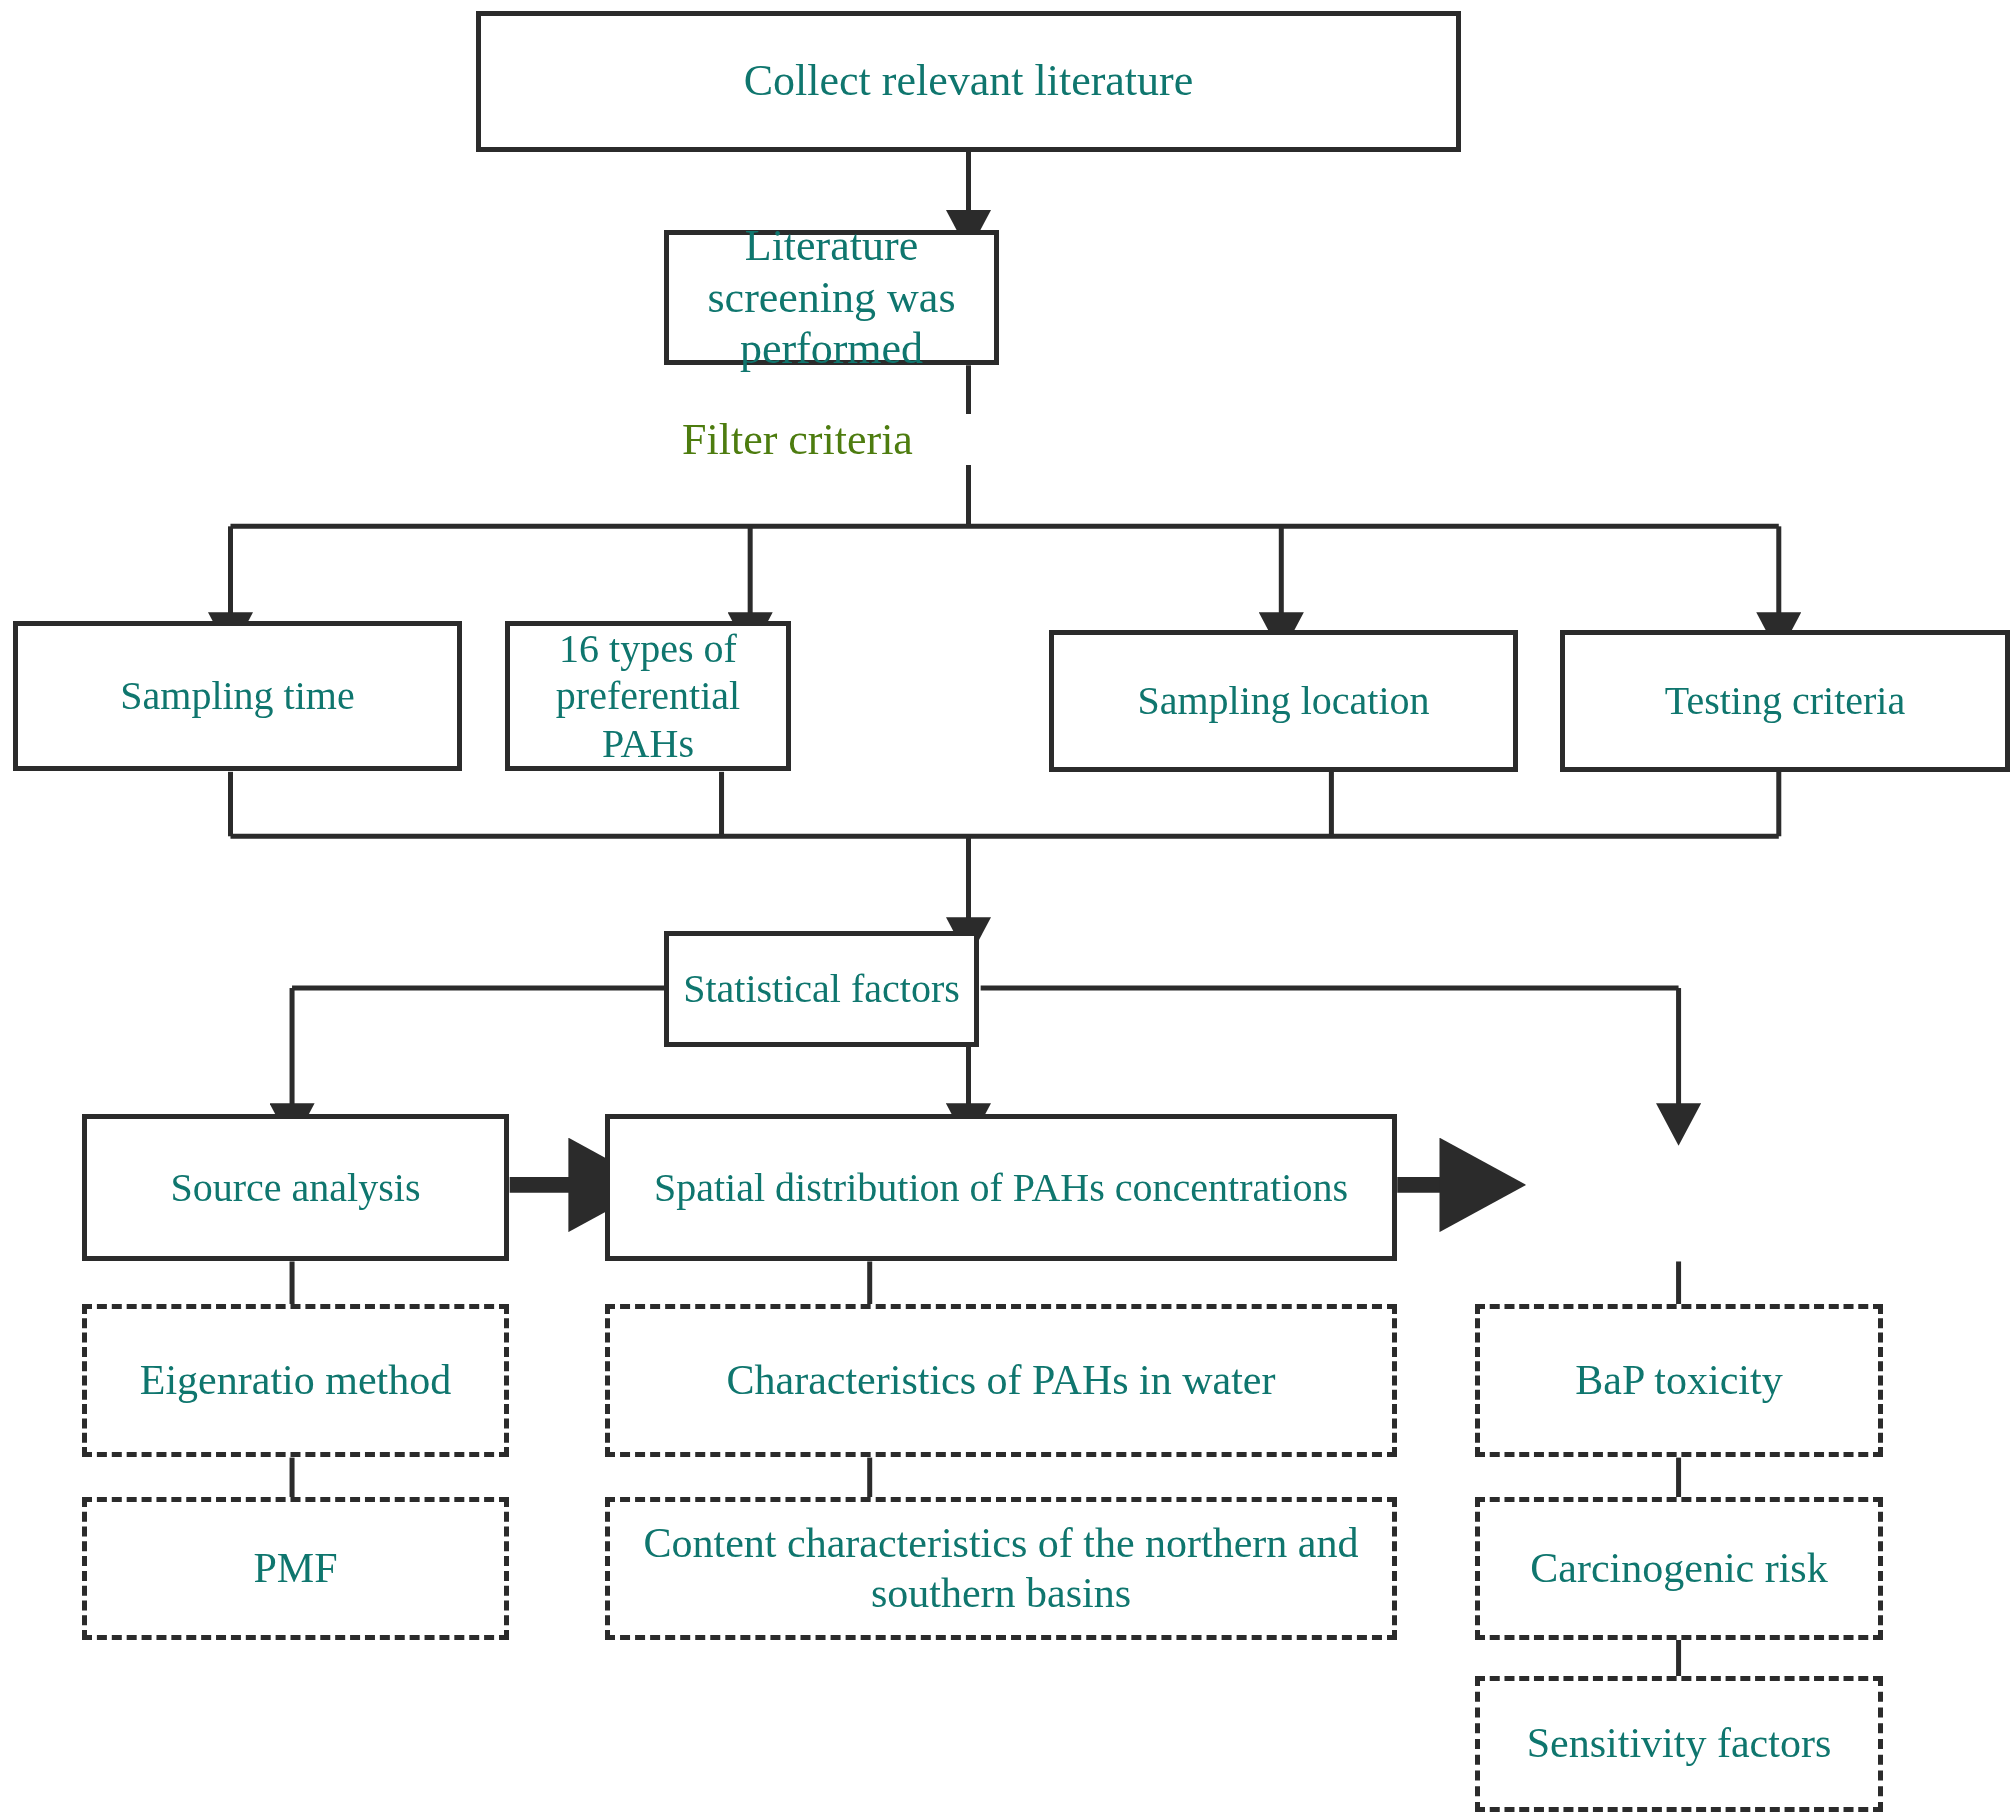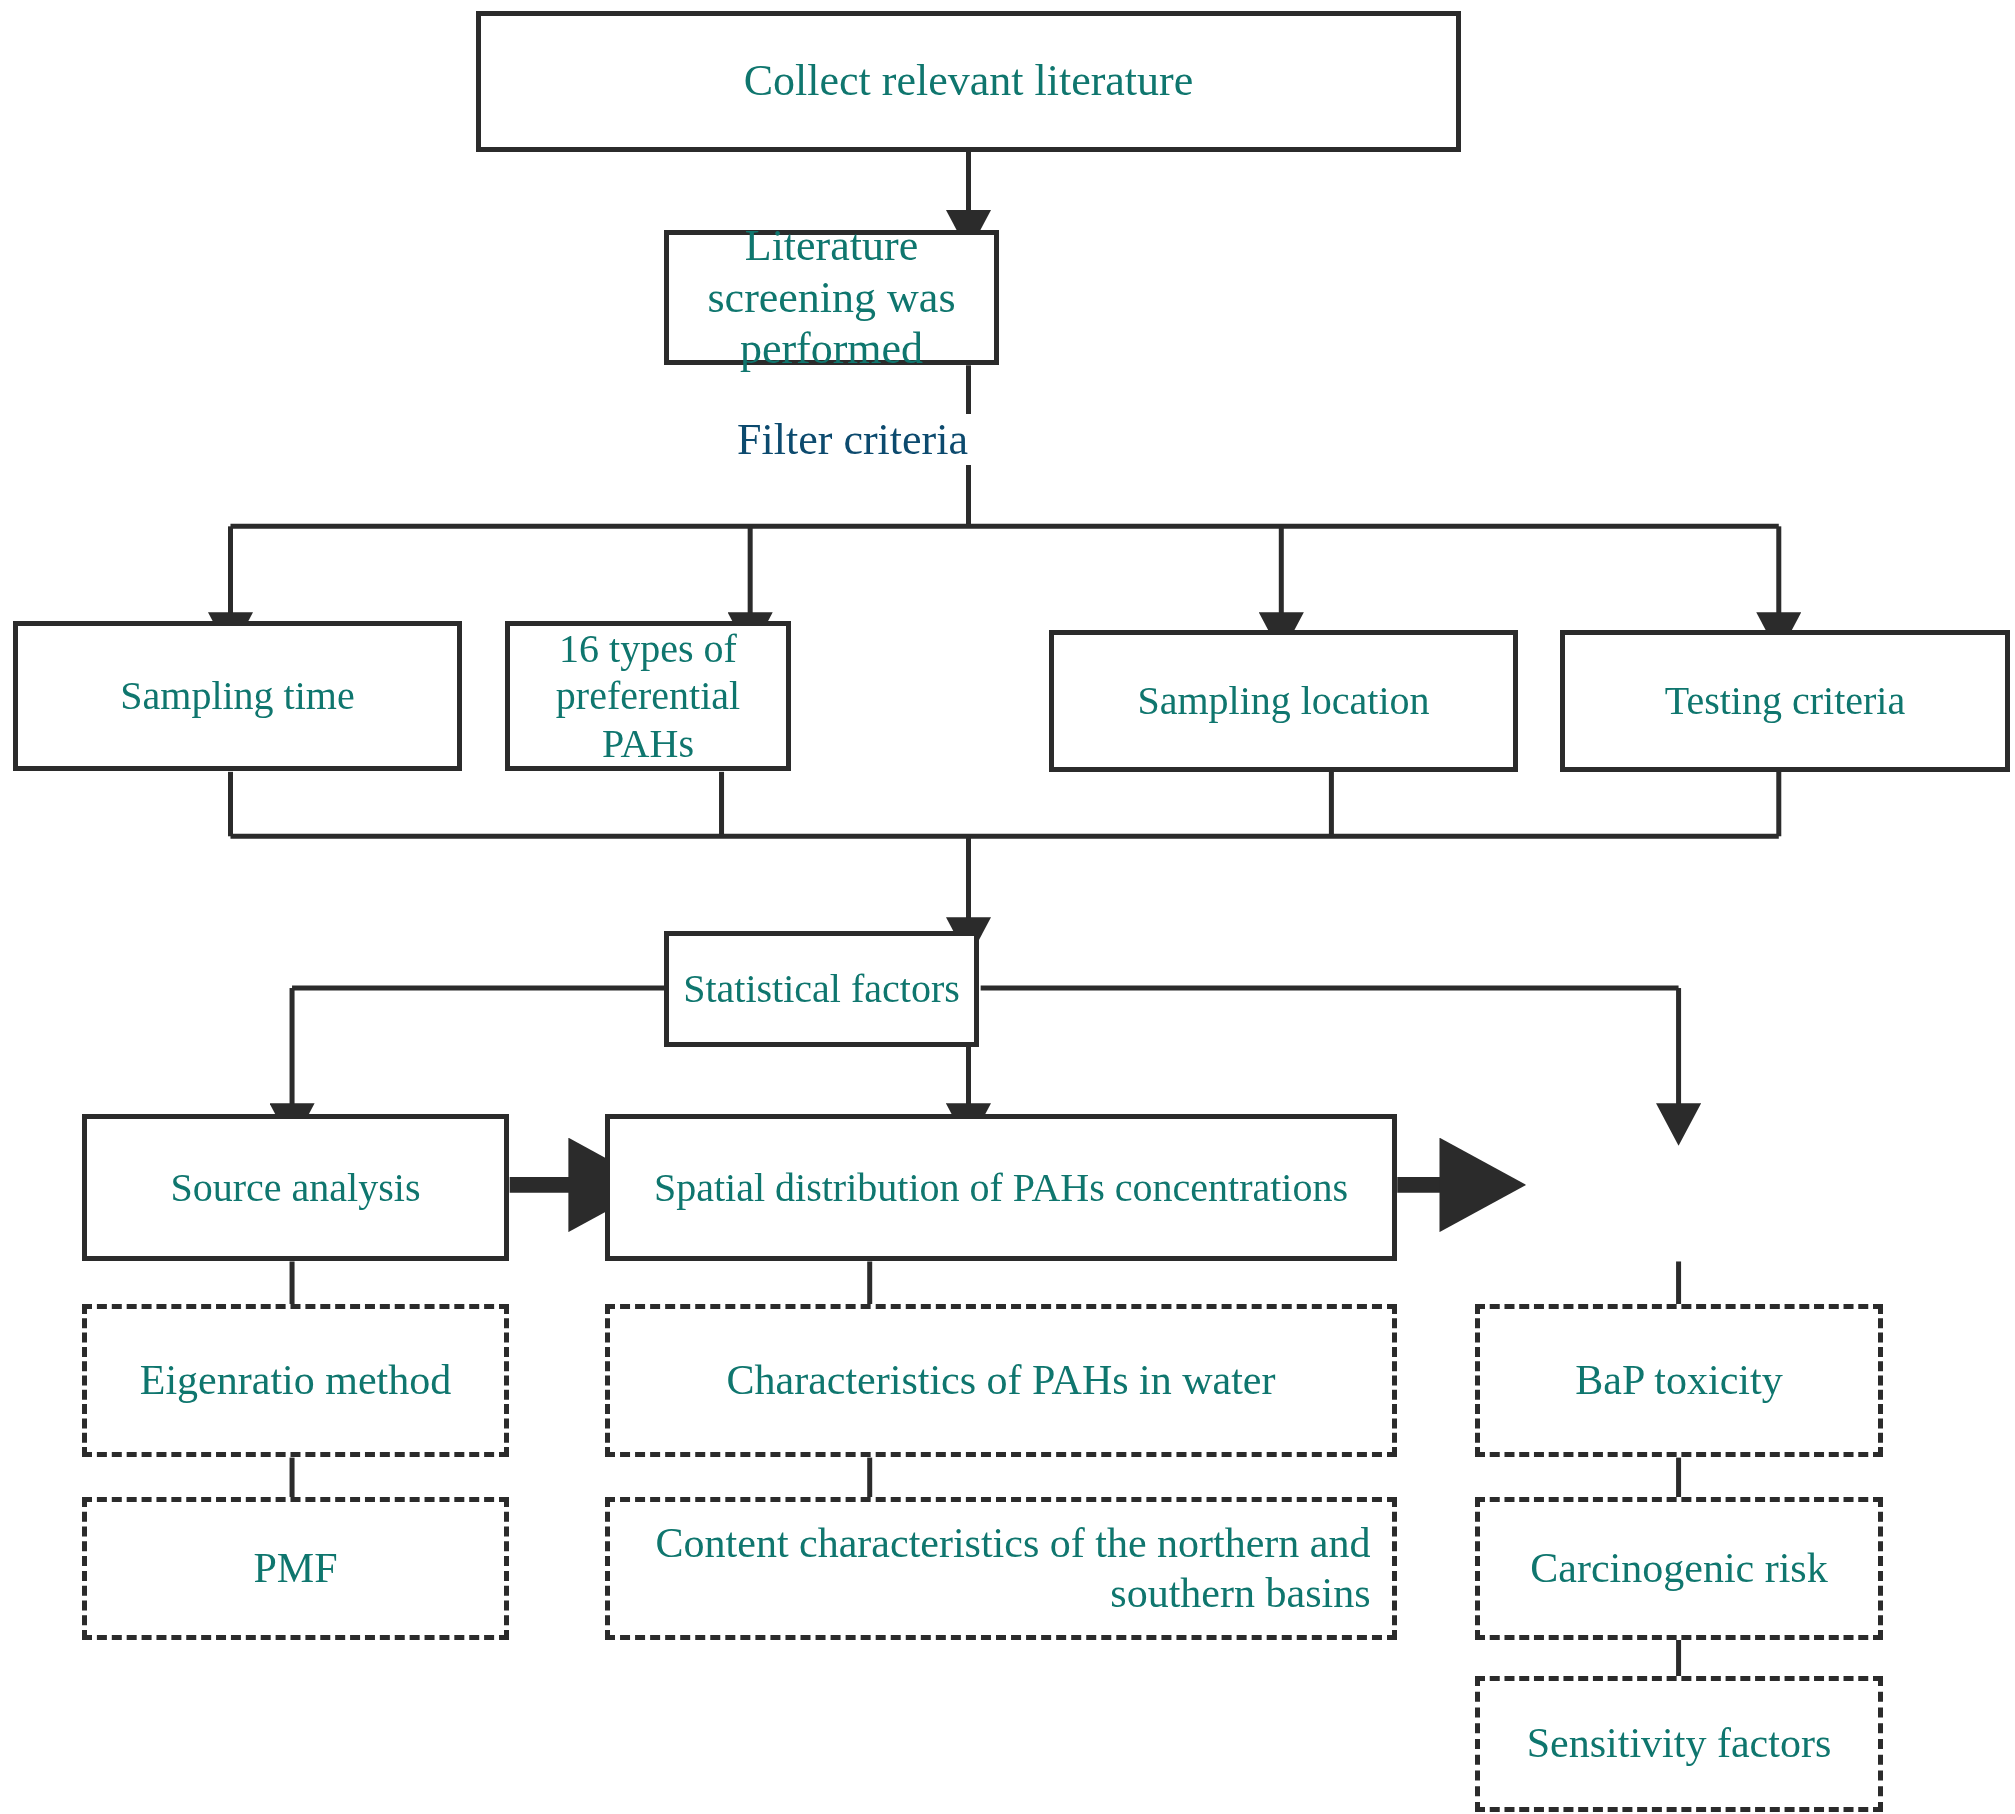--- a/index.html
+++ b/index.html
@@ -32,27 +32,26 @@
     text-align: center;
     color: #0f766e;
     line-height: 1.18;
     background: #ffffff;
   }
   .solid {
     border: 5px solid #2b2b2b;
   }
   .dashed {
     border: 5px dashed #2b2b2b;
-    text-align: right;
   }
   .label-free {
     position: absolute;
-    color: #0c4a6e;
+    color: #4d7c0f;
     background: #ffffff;
-    text-align: right;
+    text-align: left;
     white-space: nowrap;
   }
   .t58 { font-size: 42px; }
   .t60 { font-size: 40px; }
   .t62 { font-size: 44px; }
 </style>
 </head>
 <body>
 
 <div id="canvas">

